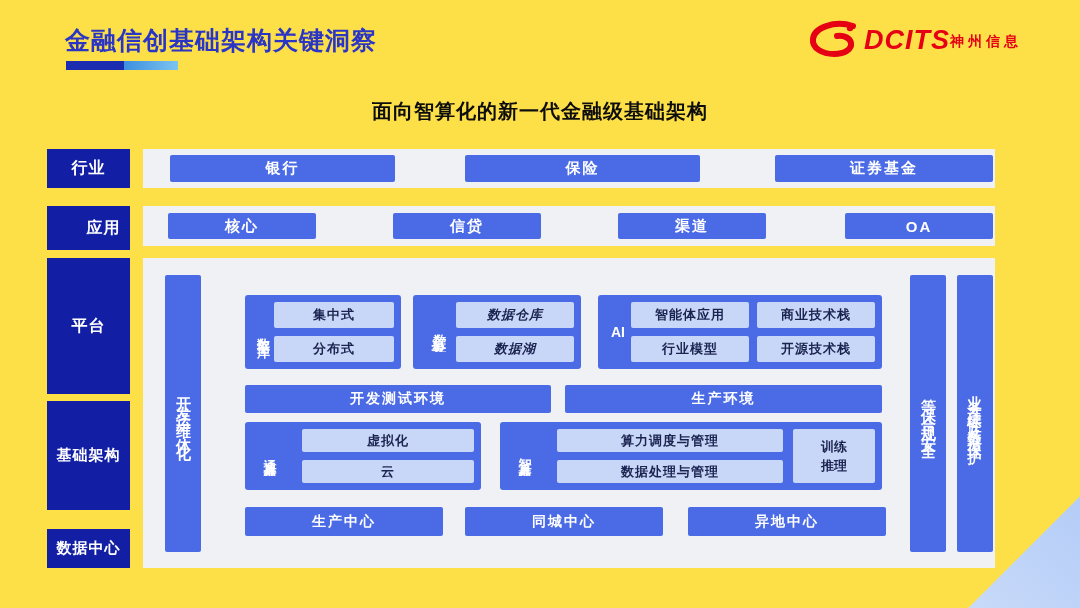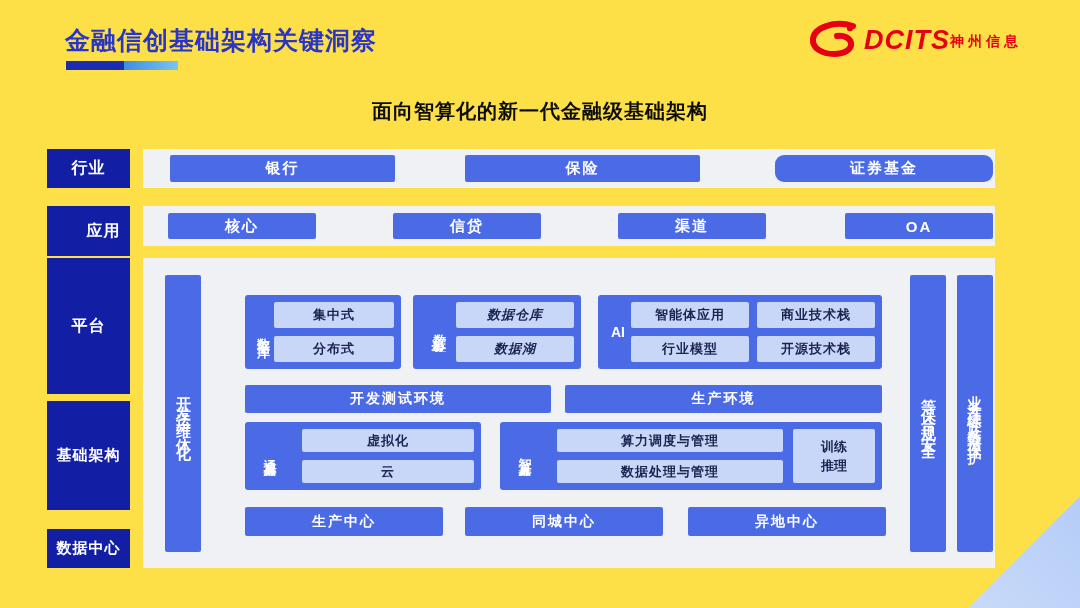--- a/index.html
+++ b/index.html
@@ -30,40 +30,40 @@
     font-size:20px; font-weight:bold; color:#0d0d0d; letter-spacing:1px;
   }
 
   
   .rowlabel {
     position:absolute; left:47px; width:83px;
     background:#121FA5; color:#ffffff; font-weight:bold; font-size:16px;
     display:flex; align-items:center; justify-content:center; letter-spacing:1px;
   }
   .lbl-industry      { top:149px; height:39px; }
-  .lbl-application   { top:206px; height:50px;padding-left:30px; }
+  .lbl-application   { top:206px; height:44px;padding-left:30px; }
   .lbl-platform      { top:258px; height:136px; }
   .lbl-infrastructure{ top:401px; height:109px; font-size:15px; }
   .lbl-datacenter    { top:529px; height:39px; font-size:15px; }
 
   
   .band { position:absolute; left:143px; width:852px; background:#EFF1F4; }
   .band-industry    { top:149px; height:39px; }
   .band-application { top:206px; height:40px; }
   .main-panel       { top:258px; height:310px; z-index:1; }
 
   
   .btn {
     position:absolute; height:27px; background:#4B6BE6; color:#ffffff;
     font-size:15px; font-weight:bold; display:flex; align-items:center;
     justify-content:center; border-radius:2px; letter-spacing:2px;
   }
   .b-bank   { left:27px;  top:6px; width:225px; }
   .b-insur  { left:322px; top:6px; width:235px; }
-  .b-secur  { left:632px; top:6px; width:218px;border-radius:9px; }
+  .b-secur  { left:632px; top:6px; width:218px; }
   .b-core   { left:25px;  top:7px; width:148px; height:26px; }
   .b-credit { left:250px; top:7px; width:148px; height:26px; }
   .b-chan   { left:475px; top:7px; width:148px; height:26px; }
   .b-oa     { left:702px; top:7px; width:148px; height:26px; }
 
   
   .vbar {
     position:absolute; top:17px; width:36px; height:277px;
     background:#4B6BE6; color:#ffffff; font-weight:bold; border-radius:2px;
     display:flex; align-items:center; justify-content:center;

